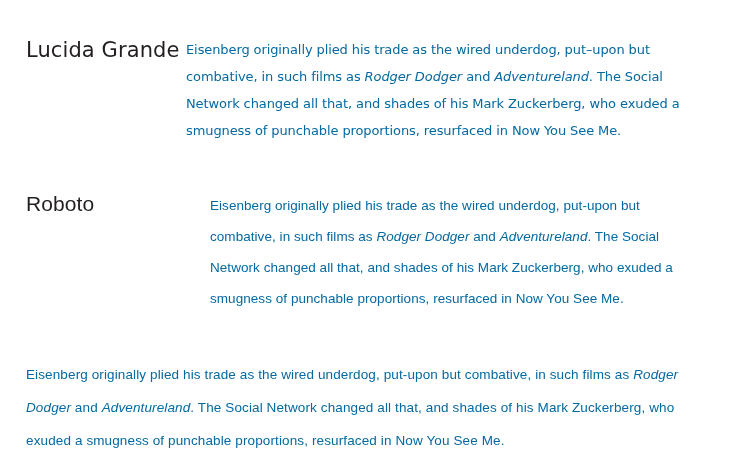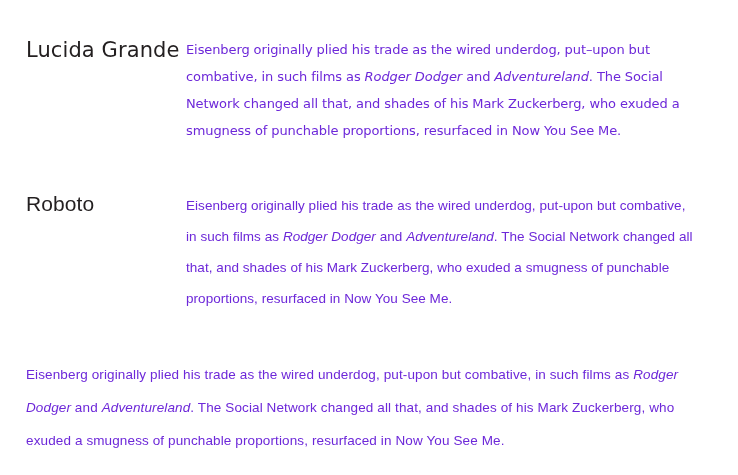--- a/index.html
+++ b/index.html
@@ -30,39 +30,39 @@
     font-size: 20px;
     line-height: 26px;
     font-weight: 400;
     color: #231f20;
     letter-spacing: 0.1px;
     padding-top: 1px;
   }
   .specimen-body {
     flex: 1 1 auto;
     font-size: 13.5px;
-    color: #6d28d9;
+    color: #0369a1;
   }
   .specimen-body em {
     font-style: italic;
   }
   
   .row-1 { padding-top: 36px; }
   .row-1 .specimen-name {
     font-family: "DejaVu Sans", sans-serif;
     font-size: 21px;
   }
   .row-1 .specimen-body {
     font-family: "DejaVu Sans", sans-serif;
     font-size: 13px;
     line-height: 27px;
     letter-spacing: -0.1px;
   }
   
-  .row-2 { padding-top: 46px; }
+  .row-2 { padding-top: 46px; gap: 24px; }
   .row-2 .specimen-name {
     font-family: "Liberation Sans", sans-serif;
     font-size: 21px;
   }
   .row-2 .specimen-body {
     font-family: "Liberation Sans", sans-serif;
     font-size: 13.5px;
     line-height: 31px;
     letter-spacing: 0.05px;
   }

